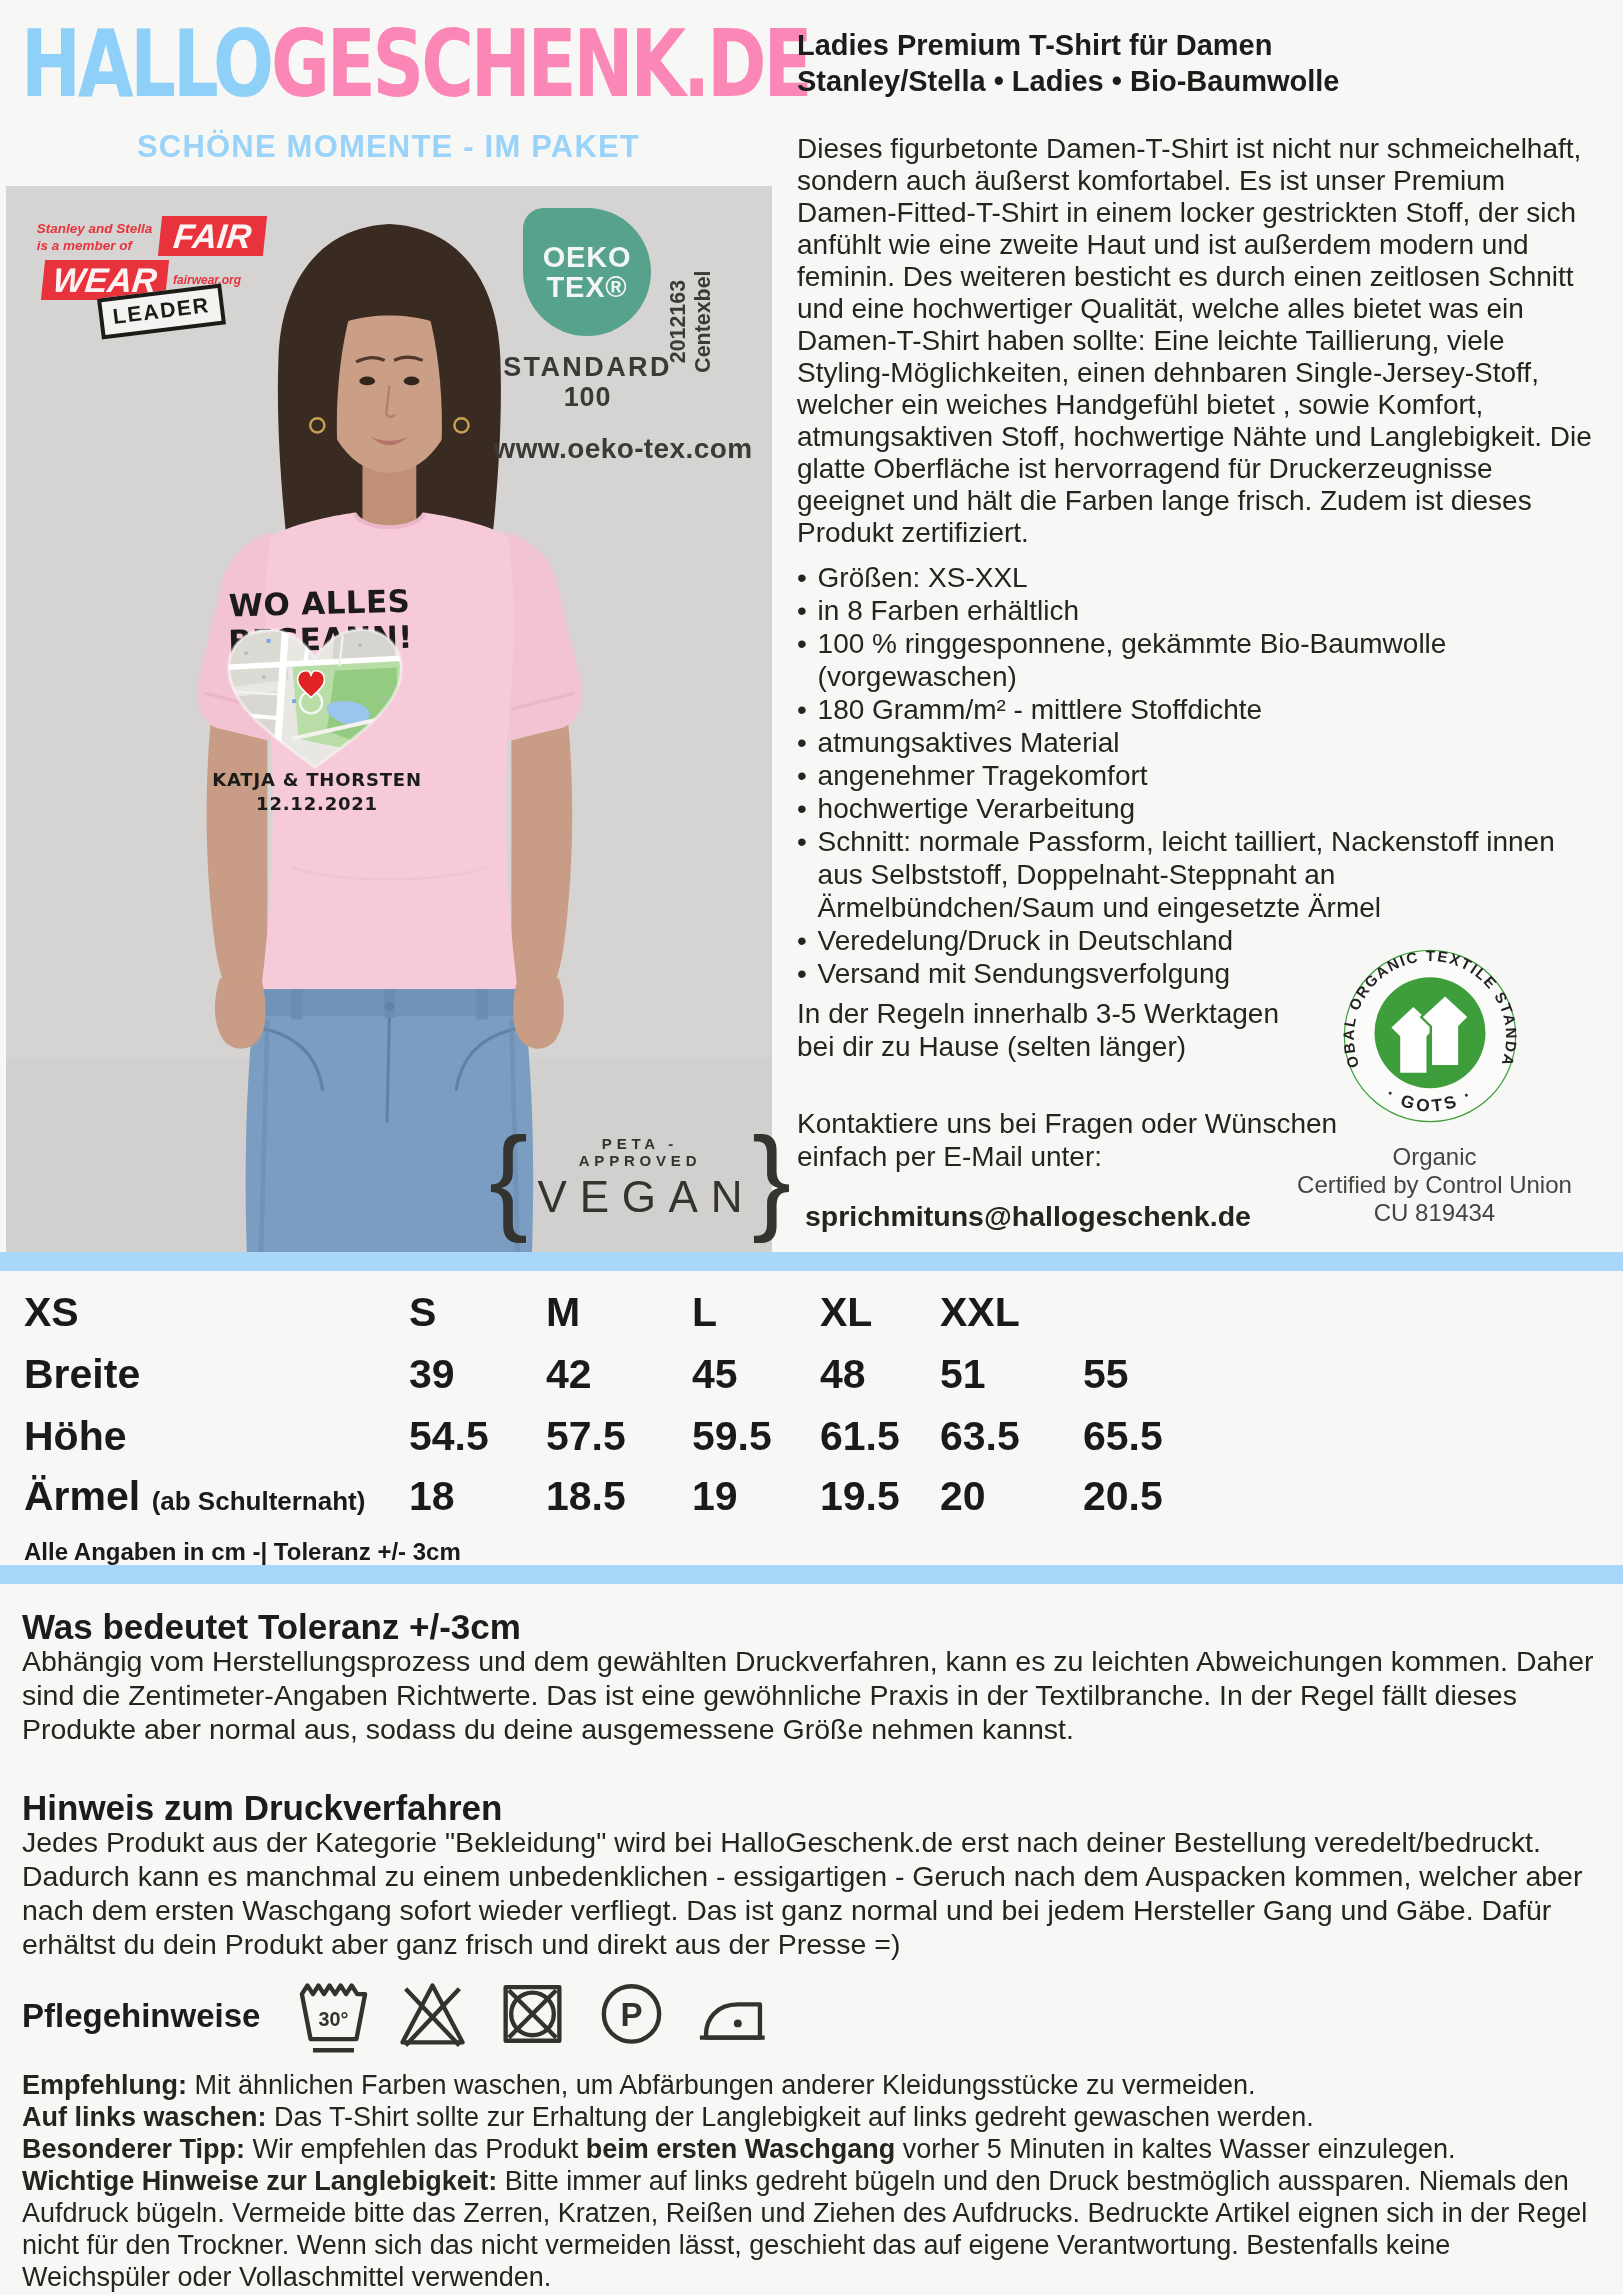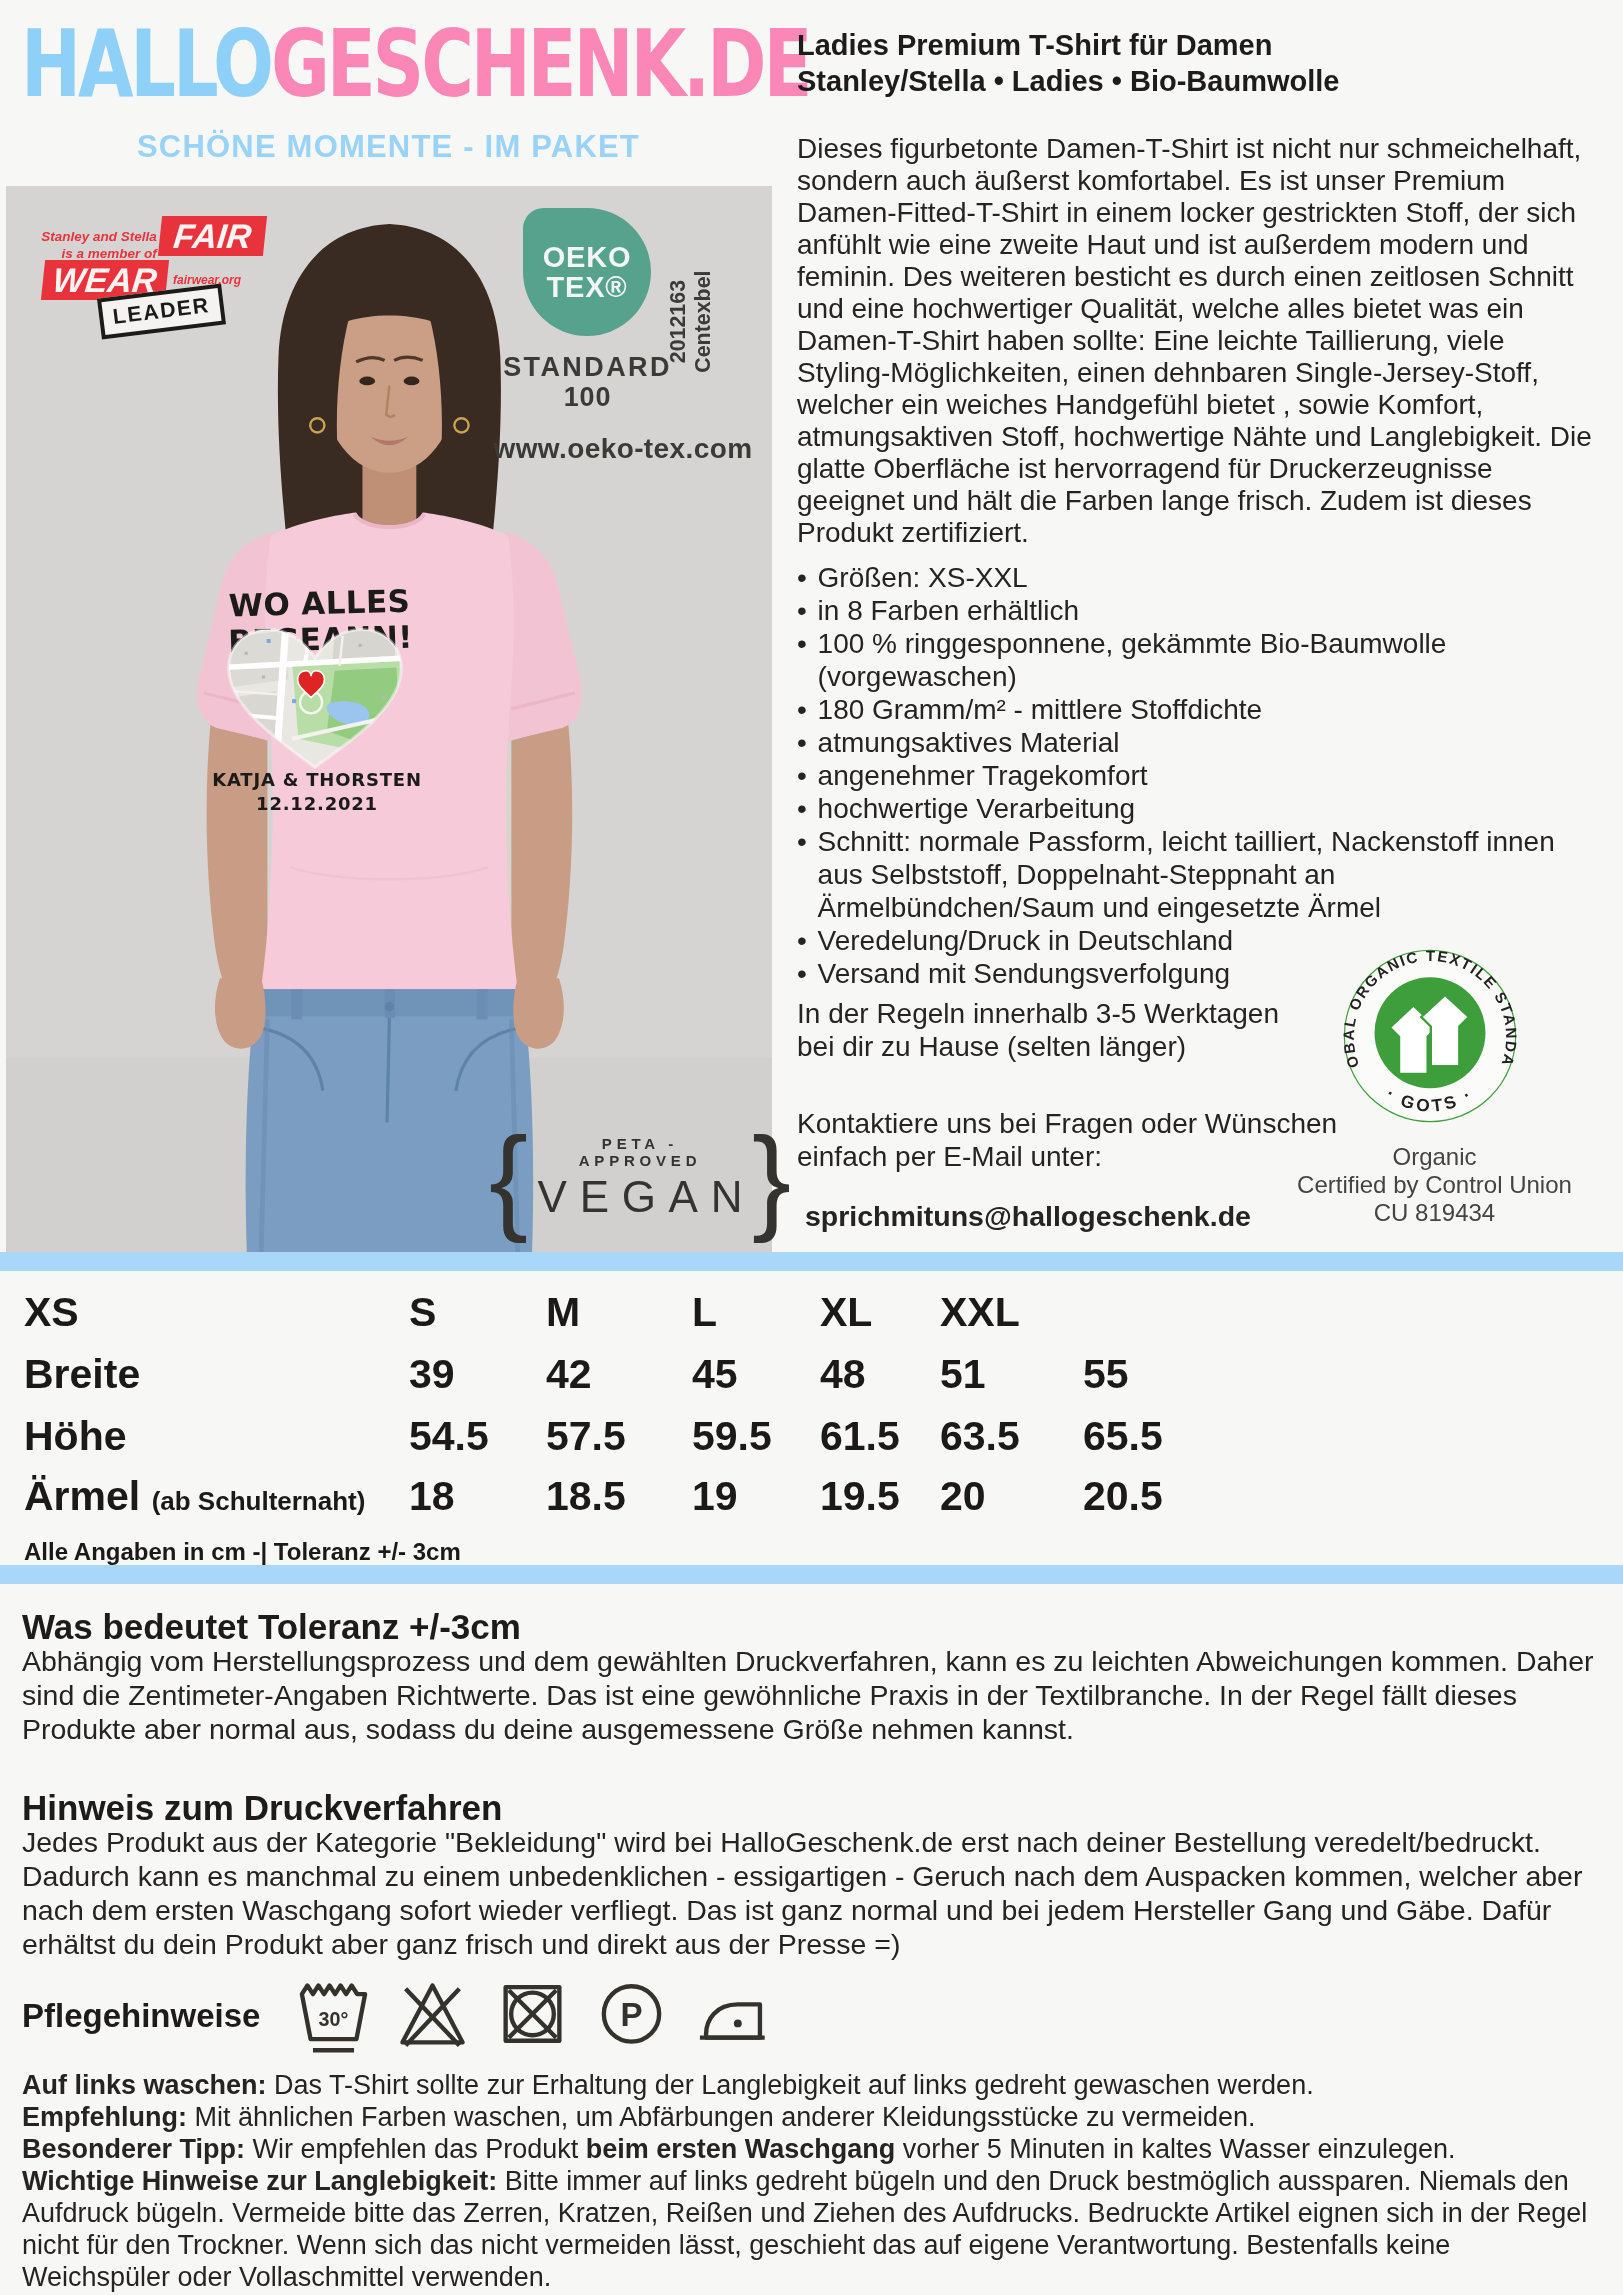--- a/index.html
+++ b/index.html
@@ -34,21 +34,21 @@
   #heart-map{left:216px;top:620px;}
   #print-names,#print-date{
     left:206px;width:222px;text-align:center;
     font-family:"DejaVu Sans","Liberation Sans",sans-serif;
     font-size:18px;font-weight:700;letter-spacing:0.8px;color:#1b1b19;
   }
   #print-names{top:769px;}
   #print-date{top:793px;}
   
   #fairwear{left:32px;top:214px;width:246px;height:151px;}
-  .fw-member{left:4.8px;top:15px;width:120px;text-align:right;white-space:pre-line;
+  .fw-member{left:4.8px;top:7px;width:120px;text-align:left;white-space:pre-line;
     font-size:13.5px;font-weight:700;font-style:italic;color:#e8333c;line-height:1.25;}
   .fw-box{background:#e8333c;color:#fdf3f2;font-style:italic;font-weight:800;
     font-size:34px;line-height:40px;text-align:center;transform:skewX(-6deg);}
   .fw-fair{left:128px;top:1.6px;width:105px;height:40px;}
   .fw-wear{left:11px;top:46px;width:124px;height:40px;}
   .fw-url{left:141px;top:59px;font-size:12px;font-weight:700;font-style:italic;color:#e8333c;}
   .fw-leader{left:67px;top:77px;border:4px solid #1d1b18;background:#f4f3f1;
     padding:4px 9.5px;font-size:21.4px;font-weight:800;letter-spacing:1.6px;color:#1d1b18;
     transform:rotate(-7deg);}
   
@@ -386,24 +386,24 @@
     <g stroke="#34322d" stroke-width="5.5" fill="none" stroke-linejoin="round">
       <path d="M18,88 C16,64 32,46 58,46 L86,46 L86,88 Z"></path>
       <path d="M10,88 L92,88"></path>
     </g>
     <circle cx="58" cy="70" r="5" fill="#34322d"></circle>
   </svg>
 </div>
 
 <div id="care-notes" class="abs bsec">
   <p>
-    <span class="nb">Auf links waschen:</span><span> Das T-Shirt sollte zur Erhaltung der Langlebigkeit auf links gedreht gewaschen werden.</span>
+    <span class="nb">Empfehlung:</span><span> Mit ähnlichen Farben waschen, um Abfärbungen anderer Kleidungsstücke zu vermeiden.</span>
   </p>
   <p>
-    <span class="nb">Empfehlung:</span><span> Mit ähnlichen Farben waschen, um Abfärbungen anderer Kleidungsstücke zu vermeiden.</span>
+    <span class="nb">Auf links waschen:</span><span> Das T-Shirt sollte zur Erhaltung der Langlebigkeit auf links gedreht gewaschen werden.</span>
   </p>
   <p>
     <span class="nb">Besonderer Tipp:</span><span> Wir empfehlen das Produkt </span><span class="nb">beim ersten Waschgang</span><span> vorher 5 Minuten in kaltes Wasser einzulegen.</span>
   </p>
   <p>
     <span class="nb">Wichtige Hinweise zur Langlebigkeit:</span><span> Bitte immer auf links gedreht bügeln und den Druck bestmöglich aussparen. Niemals den Aufdruck bügeln. Vermeide bitte das Zerren, Kratzen, Reißen und Ziehen des Aufdrucks. Bedruckte Artikel eignen sich in der Regel nicht für den Trockner. Wenn sich das nicht vermeiden lässt, geschieht das auf eigene Verantwortung. Bestenfalls keine Weichspüler oder Vollaschmittel verwenden.</span>
   </p>
 </div>
 
 

